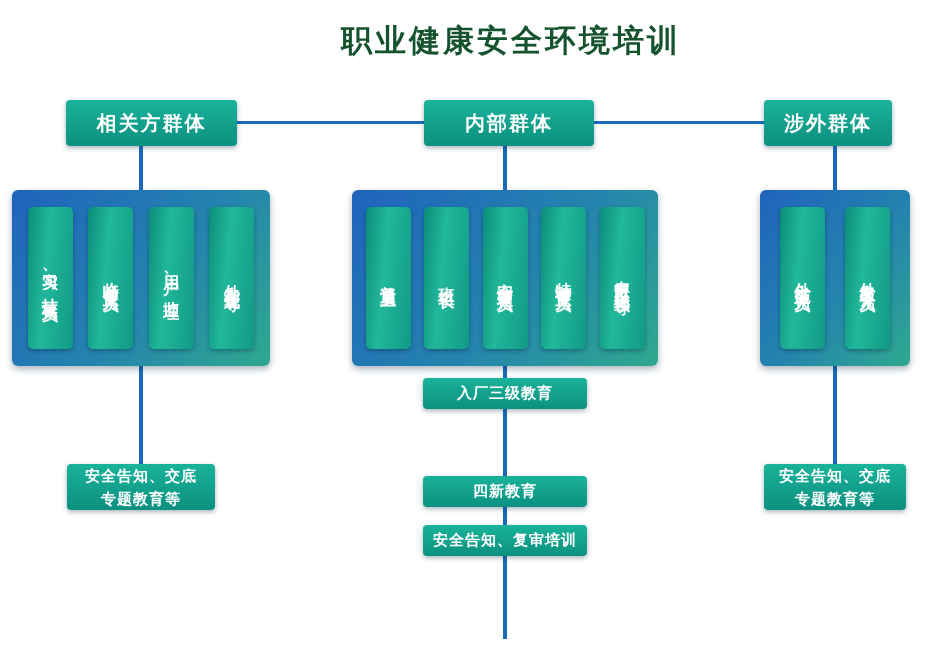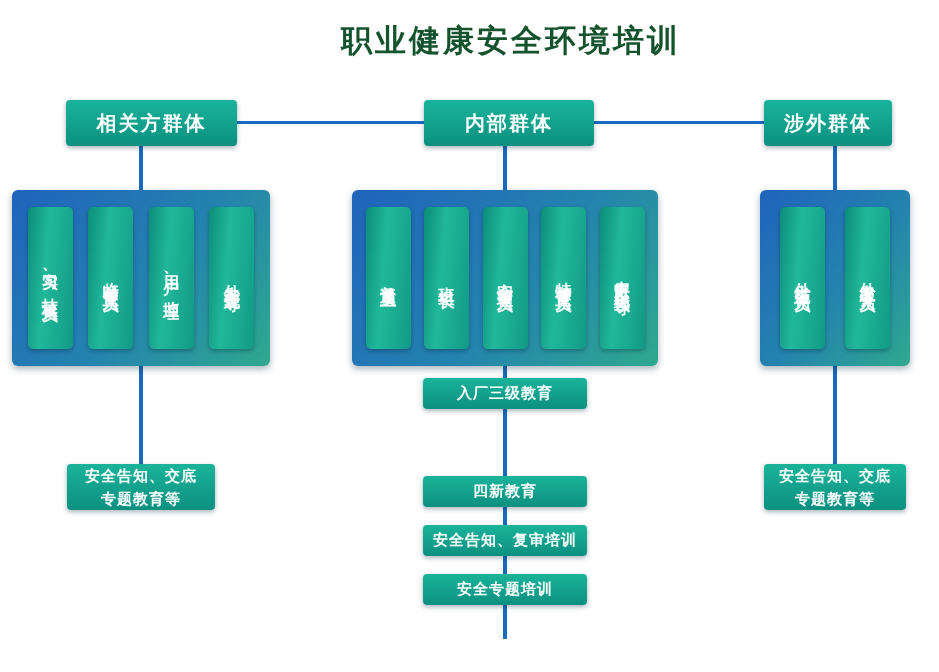--- a/index.html
+++ b/index.html
@@ -186,23 +186,20 @@
 
   <div class="smallbox chain" style="top:378px;">
     <span>入厂三级教育</span>
   </div>
   <div class="smallbox chain" style="top:476px;">
     <span>四新教育</span>
   </div>
   <div class="smallbox chain" style="top:525px;">
     <span>安全告知、复审培训</span>
   </div>
-  <div class="smallbox chain" style="top:574px;">
-    <span>安全专题培训</span>
-  </div>
 
   <div class="smallbox footerbox" style="left:67px; top:464px; width:148px;">
     <span>安全告知、交底</span>
     <span>专题教育等</span>
   </div>
 
   <div class="smallbox footerbox" style="left:764px; top:464px; width:142px;">
     <span>安全告知、交底</span>
     <span>专题教育等</span>
   </div>

